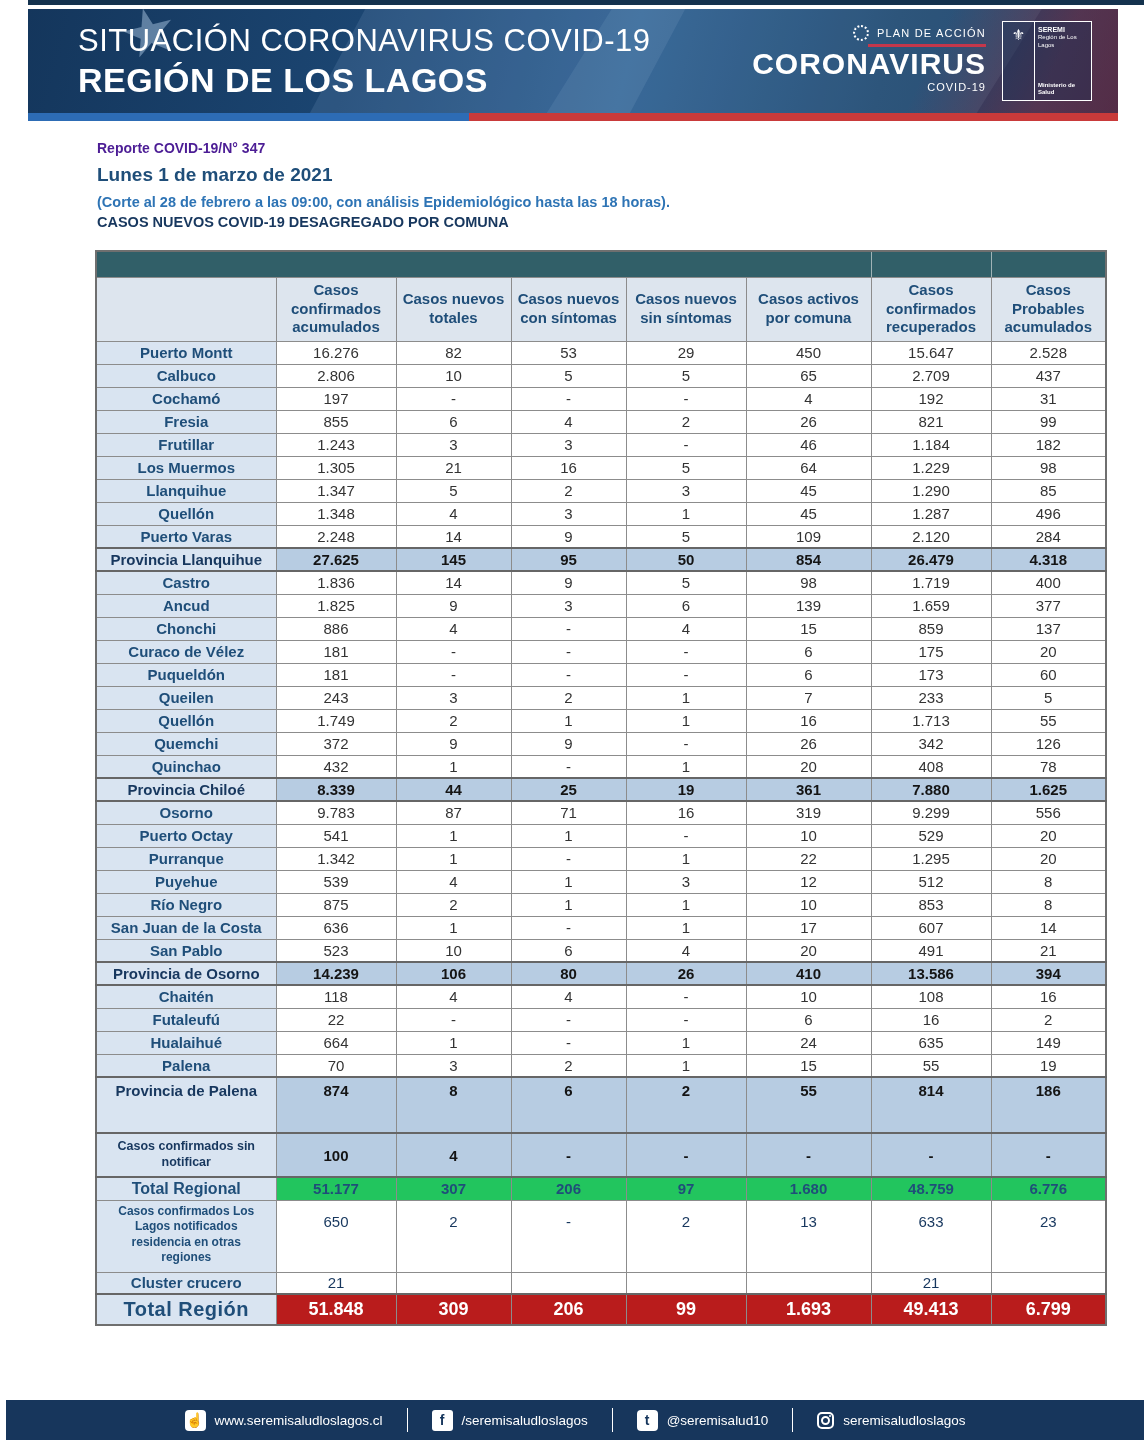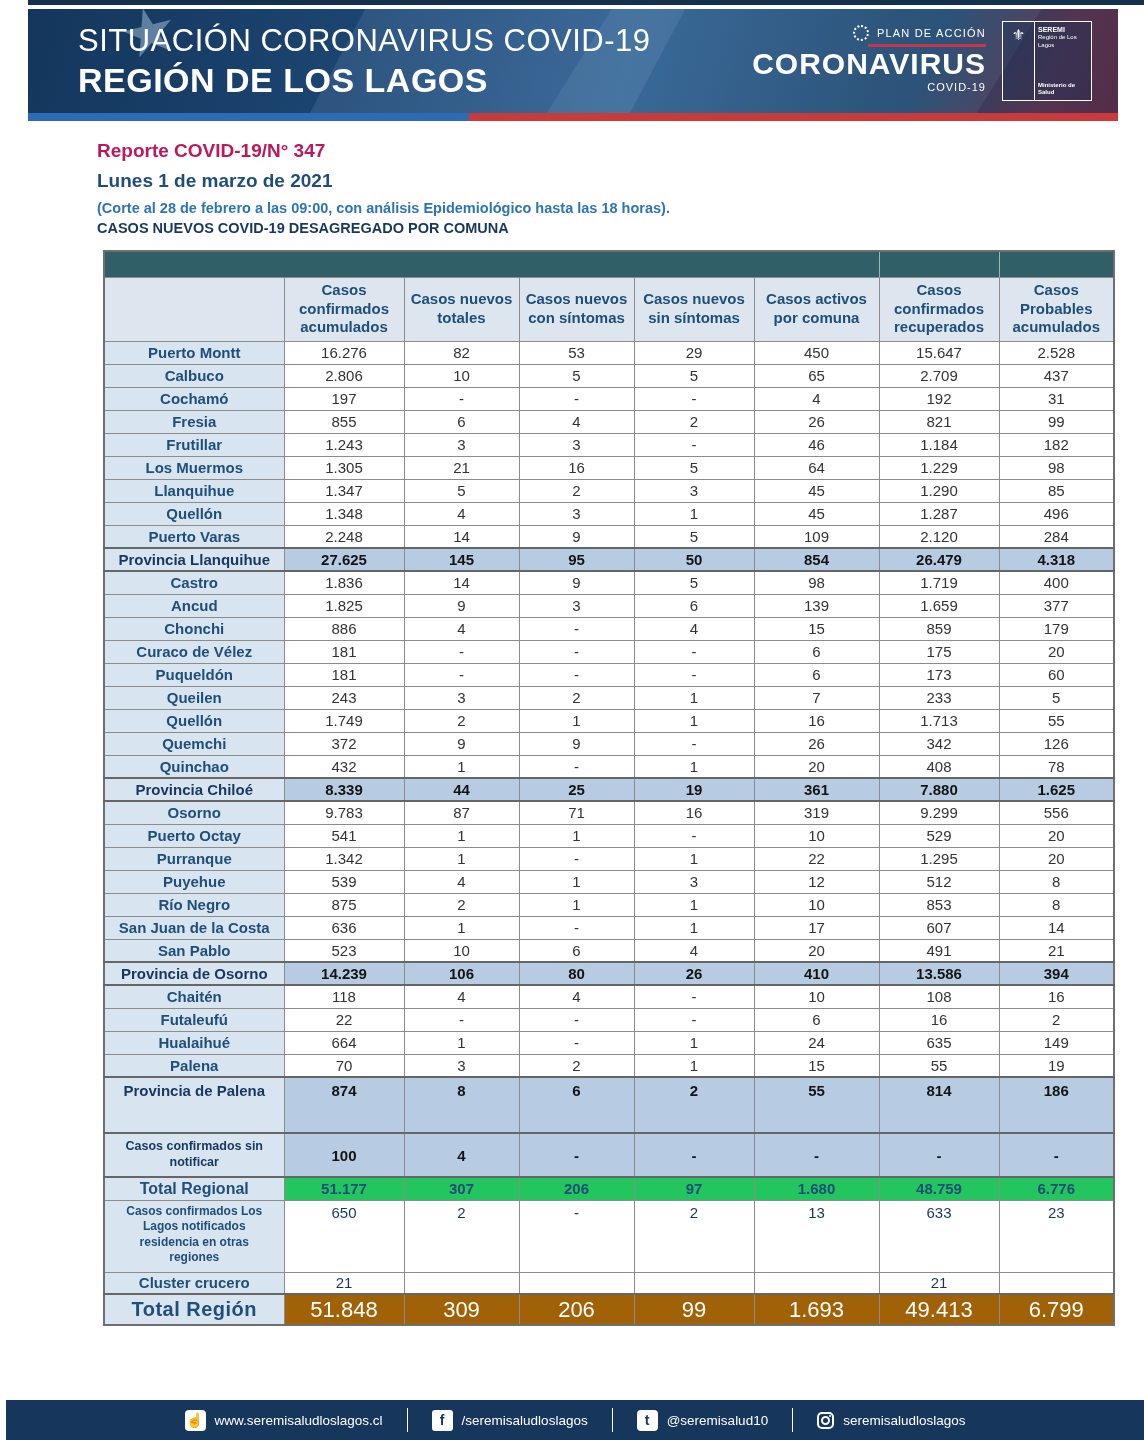--- a/index.html
+++ b/index.html
@@ -46,55 +46,55 @@
   .seremi-org { font-size:7px; font-weight:700; line-height:1.2; }
   .seremi-region { font-size:6px; line-height:1.2; }
   .seremi-ministry { font-size:6px; font-weight:700; line-height:1.2; }
 
   .stripe { display:flex; height:8px; }
   .stripe-blue { width:40.5%; background:#2d6cb5; }
   .stripe-red { flex:1; background:#c93a3a; }
 
   
   .report { position:absolute; left:97px; top:140px; }
-  .report .r1 { font-size:19px; font-weight:700; color:#be185d; }
+  .report .r1 { font-size:14px; font-weight:700; color:#4c1d95; }
   .report .r2 { font-size:19px; font-weight:700; color:#1f4e79; margin-top:8px; }
   .report .r3 { font-size:14.5px; color:#2e74b5; margin-top:8px;font-weight:bold; }
   .report .r4 { font-size:14.5px; font-weight:700; color:#17375e; margin-top:4px; }
 
   
   .covid-table { position:absolute; left:95px; top:250px; width:1010px;
-    border-collapse:collapse; table-layout:fixed;margin-left:8px; }
+    border-collapse:collapse; table-layout:fixed; }
   .covid-table td, .covid-table th { border:1px solid #8c8c8c; text-align:center; padding:0 3px; overflow:hidden; }
   .covid-table { border:2px solid #6f6f6f; }
 
   tr.teal td { background:#315f68; height:26px; border-left:1px solid #9fb3b6; border-right:1px solid #9fb3b6; }
   .covid-table th { background:#dde5ee; color:#1f4e79; font-size:15px; font-weight:700;
     height:64px; line-height:1.25; vertical-align:middle; }
 
   .covid-table tbody td { font-size:15px; height:23px; color:#333; background:#fff; }
   .covid-table td.label { background:#d9e4f1; color:#1f4e79; font-weight:700; }
 
   tr.province td { background:#b7cce2; font-weight:700; color:#141414;
     border-top:2px solid #666; border-bottom:2px solid #666; }
   tr.province td.label { color:#17375e; }
   tr.tall td { height:56px; vertical-align:top; padding-top:4px; }
   tr.sin-notificar td { height:44px; }
   tr.sin-notificar td.label { font-size:12.5px; line-height:1.25; padding:0 12px; }
 
   tr.total-blue td { background:#22c55e; color:#1f4e79; font-weight:700; border-top:2px solid #666; }
   tr.total-blue td.label { font-size:16px; }
 
-  tr.special td { height:72px; vertical-align:top; padding-top:3px; color:#17375e; background:#fff; }
+  tr.special td { height:72px; vertical-align:top; padding-top:12px; color:#17375e; background:#fff; }
   tr.special td.label { background:#d9e4f1; font-size:12px; line-height:1.3; font-weight:700; padding:3px 8px 0; }
 
   tr.cluster td { color:#17375e; height:22px; }
   tr.cluster td.label { font-weight:700; }
 
-  tr.total-red td { background:#a16207; color:#fff; font-weight:400; font-size:22px;
+  tr.total-red td { background:#b91c1c; color:#fff; font-weight:700; font-size:18px;
     height:31px; border-top:2px solid #666; }
   tr.total-red td.label { font-size:20px; letter-spacing:0.5px; }
 
   
   .footer { position:absolute; left:6px; right:0; bottom:0; height:40px; background:#17365c;
     display:flex; align-items:center; justify-content:center; }
   .footer-item { display:flex; align-items:center; gap:9px; color:#fff; font-size:13.5px; padding:0 24px; }
   .footer-sep { width:1px; height:24px; background:#ffffff; }
   .icon-box { width:21px; height:21px; background:#fff; border-radius:4px; color:#16365c;
     display:flex; align-items:center; justify-content:center; font-weight:700; font-size:14px; flex:0 0 auto; }
@@ -304,21 +304,21 @@
         <td class="val">377</td>
       </tr>
       <tr class="comuna">
         <td class="label">Chonchi</td>
         <td class="val">886</td>
         <td class="val">4</td>
         <td class="val">-</td>
         <td class="val">4</td>
         <td class="val">15</td>
         <td class="val">859</td>
-        <td class="val">179</td>
+        <td class="val">137</td>
       </tr>
       <tr class="comuna">
         <td class="label">Curaco de Vélez</td>
         <td class="val">181</td>
         <td class="val">-</td>
         <td class="val">-</td>
         <td class="val">-</td>
         <td class="val">6</td>
         <td class="val">175</td>
         <td class="val">20</td>

